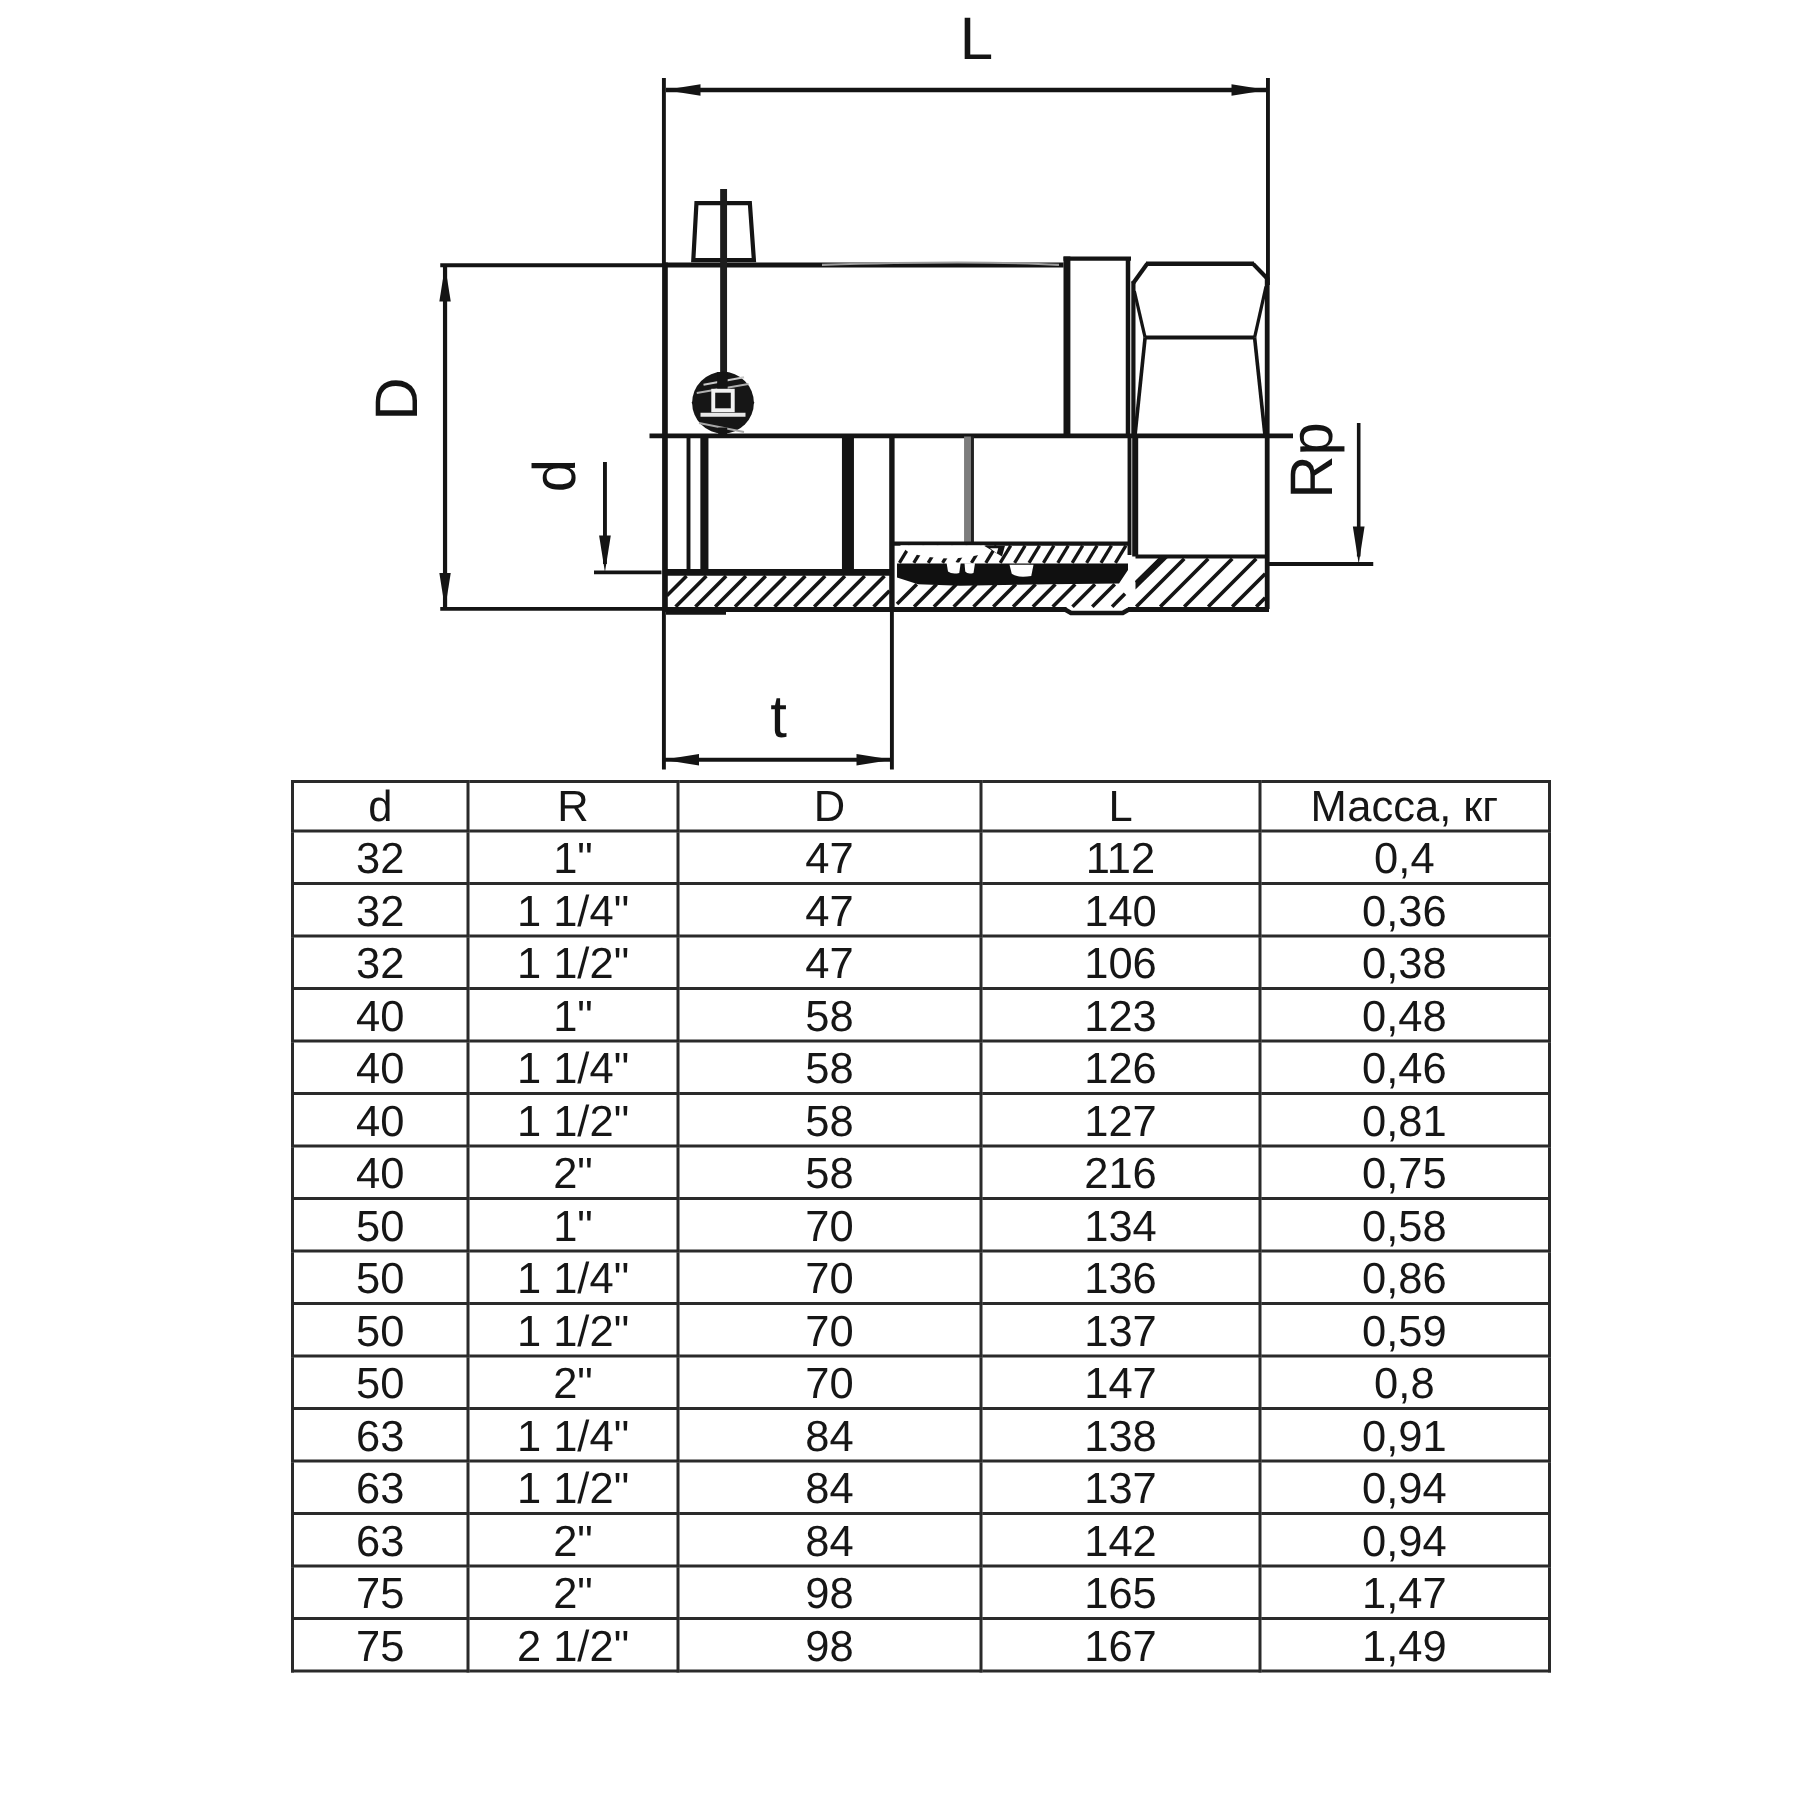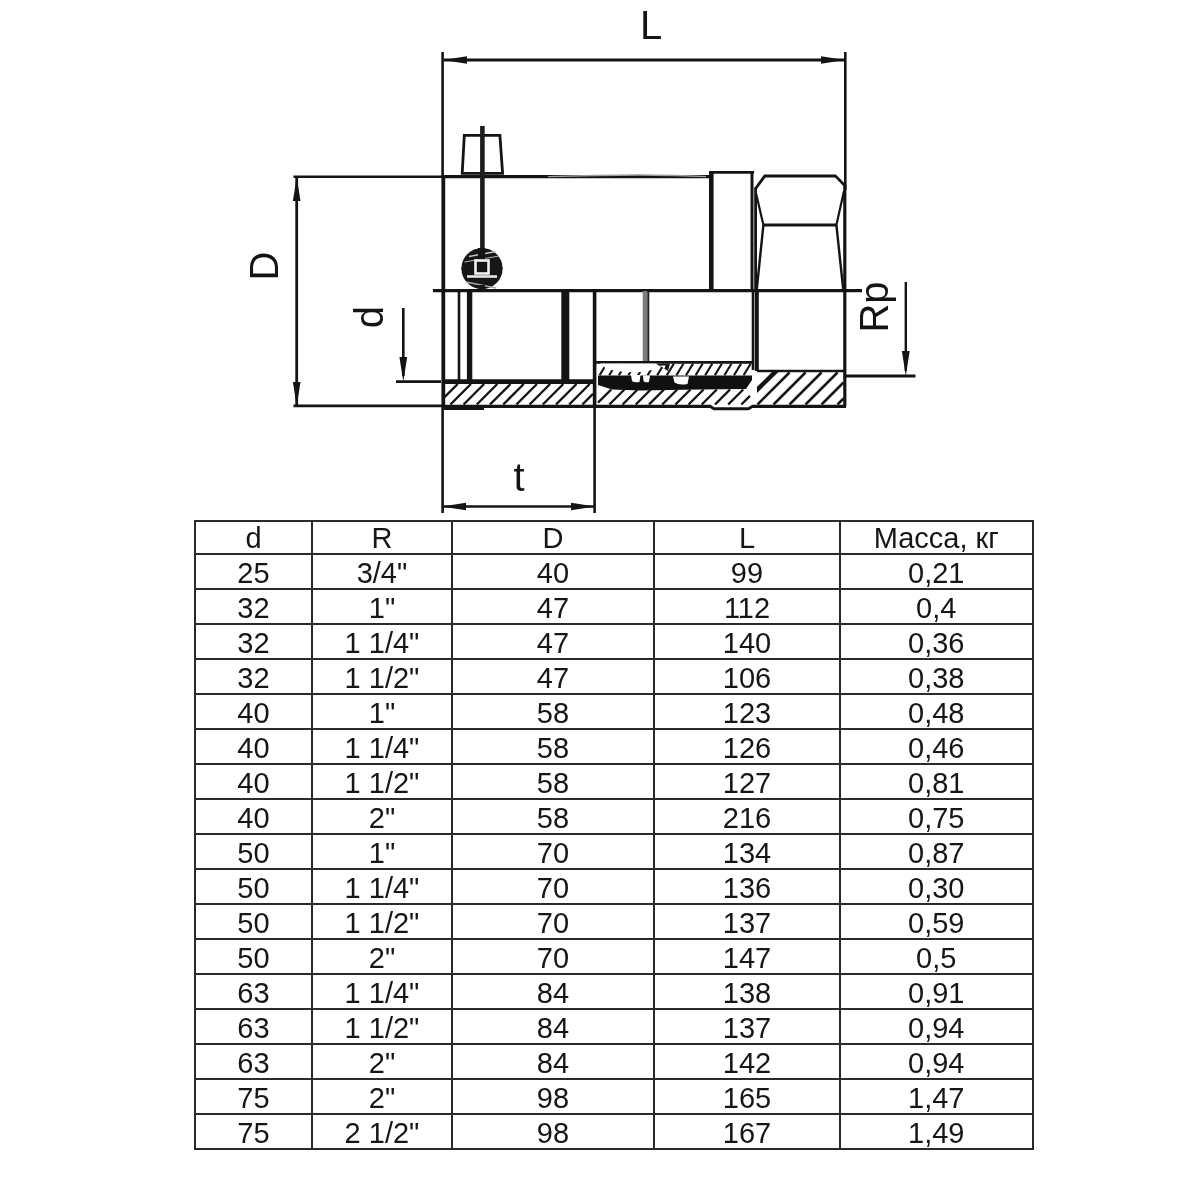--- a/index.html
+++ b/index.html
@@ -229,27 +229,20 @@
 
 <tr class="h">
         <td>d</td>
         <td>R</td>
         <td>D</td>
         <td>L</td>
         <td>Масса, кг</td>
       </tr>
 
 
-<tr>
-        <td>25</td>
-        <td>3/4"</td>
-        <td>40</td>
-        <td>99</td>
-        <td>0,21</td>
-      </tr>
 
 <tr>
         <td>32</td>
         <td>1"</td>
         <td>47</td>
         <td>112</td>
         <td>0,4</td>
       </tr>
 
 <tr>
@@ -298,45 +291,45 @@
         <td>58</td>
         <td>216</td>
         <td>0,75</td>
       </tr>
 
 <tr>
         <td>50</td>
         <td>1"</td>
         <td>70</td>
         <td>134</td>
-        <td>0,87</td>
+        <td>0,58</td>
       </tr>
 
 <tr>
         <td>50</td>
         <td>1 1/4"</td>
         <td>70</td>
         <td>136</td>
-        <td>0,30</td>
+        <td>0,86</td>
       </tr>
 
 <tr>
         <td>50</td>
         <td>1 1/2"</td>
         <td>70</td>
         <td>137</td>
         <td>0,59</td>
       </tr>
 
 <tr>
         <td>50</td>
         <td>2"</td>
         <td>70</td>
         <td>147</td>
-        <td>0,5</td>
+        <td>0,8</td>
       </tr>
 
 <tr>
         <td>63</td>
         <td>1 1/4"</td>
         <td>84</td>
         <td>138</td>
         <td>0,91</td>
       </tr>
 

